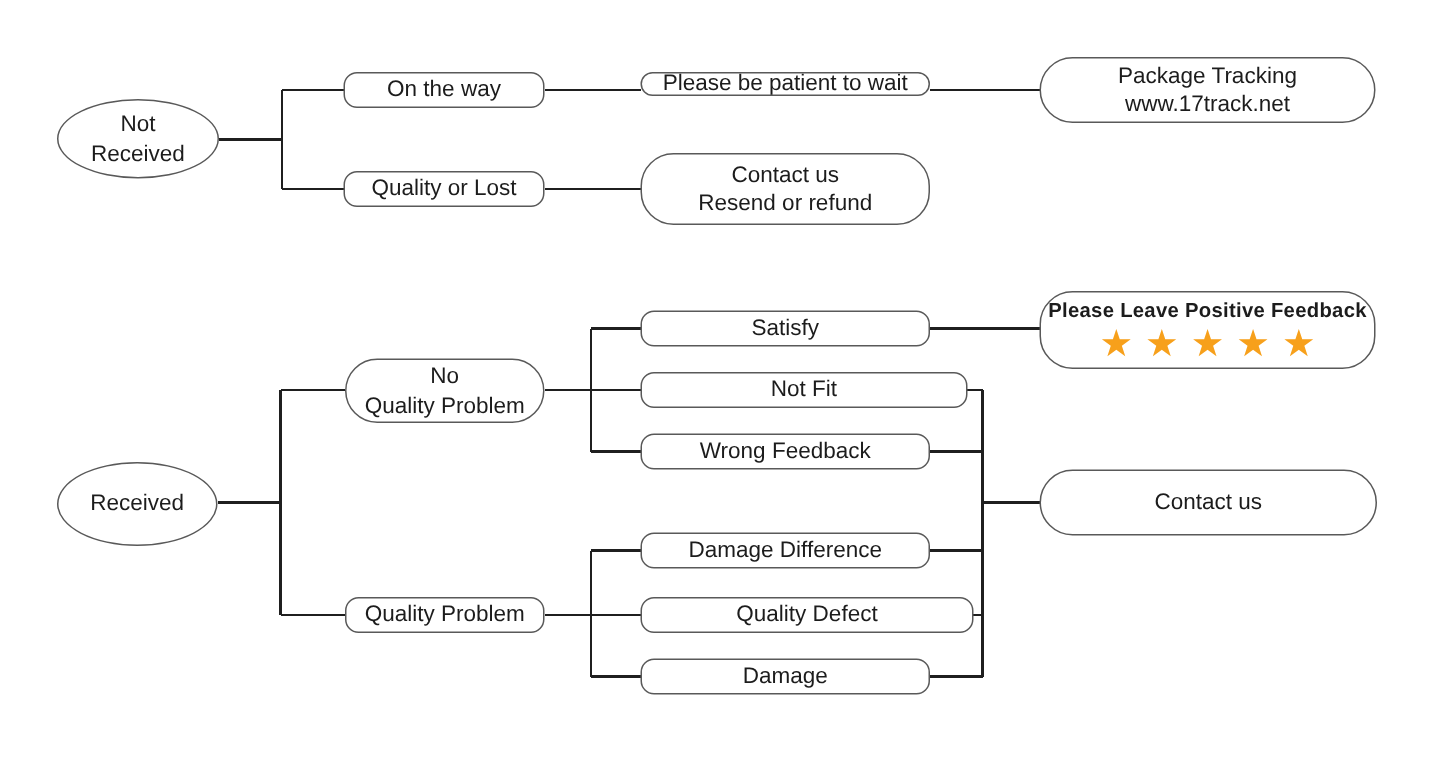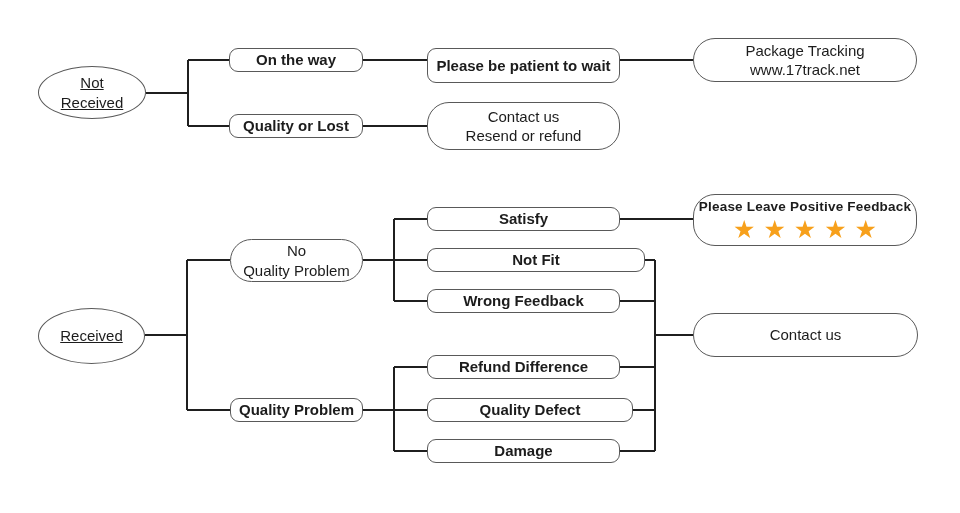--- a/index.html
+++ b/index.html
@@ -7,22 +7,22 @@
     position:relative;width:960px;height:513px;background:#ffffff;overflow:hidden;
     font-family:"Liberation Sans","DejaVu Sans",sans-serif;color:#1c1c1c;
   }
   #wires{position:absolute;left:0;top:0;width:960px;height:513px;}
   .node{
     position:absolute;box-sizing:border-box;background:#ffffff;
     border:1.4px solid #595959;border-radius:22px;
     display:flex;flex-direction:column;align-items:center;justify-content:center;
     text-align:center;font-size:15px;line-height:1.3;white-space:nowrap;z-index:2;
   }
-  .ellipse{border-radius:50%;border:1.3px solid #595959;text-decoration:underline;}
-  .small{border-radius:9px;font-weight:bold;}
+  .ellipse{border-radius:50%;border:1.3px solid #595959;}
+  .small{border-radius:9px;}
   .fb-title{font-size:13.5px;font-weight:bold;letter-spacing:0.2px;text-align:center;}
   .stars{
     color:#F7A01B;font-size:25px;line-height:1;letter-spacing:8px;
     padding-left:8px;margin-top:2px;
   }
   .node span{display:block;}
 </style>
 </head>
 <body>
 
@@ -68,21 +68,21 @@
 
   <div class="node ellipse" style="left:38px;top:66px;width:108px;height:53px">
     <span>Not</span>
     <span>Received</span>
   </div>
 
   <div class="node small" style="left:229px;top:48px;width:134px;height:24px">
     <span>On the way</span>
   </div>
 
-  <div class="node small" style="left:427px;top:48px;width:193px;height:35px">
+  <div class="node small" style="left:427px;top:48px;width:193px;height:16px">
     <span>Please be patient to wait</span>
   </div>
 
   <div class="node" style="left:693px;top:38px;width:224px;height:44px">
     <span>Package Tracking</span>
     <span>www.17track.net</span>
   </div>
 
   <div class="node small" style="left:229px;top:114px;width:134px;height:24px">
     <span>Quality or Lost</span>
@@ -112,24 +112,24 @@
 
   <div class="node small" style="left:427px;top:248px;width:218px;height:24px">
     <span>Not Fit</span>
   </div>
 
   <div class="node small" style="left:427px;top:289px;width:193px;height:24px">
     <span>Wrong Feedback</span>
   </div>
 
   <div class="node small" style="left:427px;top:355px;width:193px;height:24px">
-    <span>Refund Difference</span>
+    <span>Damage Difference</span>
   </div>
 
-  <div class="node small" style="left:427px;top:398px;width:206px;height:24px">
+  <div class="node small" style="left:427px;top:398px;width:222px;height:24px">
     <span>Quality Defect</span>
   </div>
 
   <div class="node small" style="left:427px;top:439px;width:193px;height:24px">
     <span>Damage</span>
   </div>
 
   <div class="node" style="left:693px;top:194px;width:224px;height:52px">
     <span class="fb-title">Please Leave Positive Feedback</span>
     <span class="stars">★★★★★</span>

